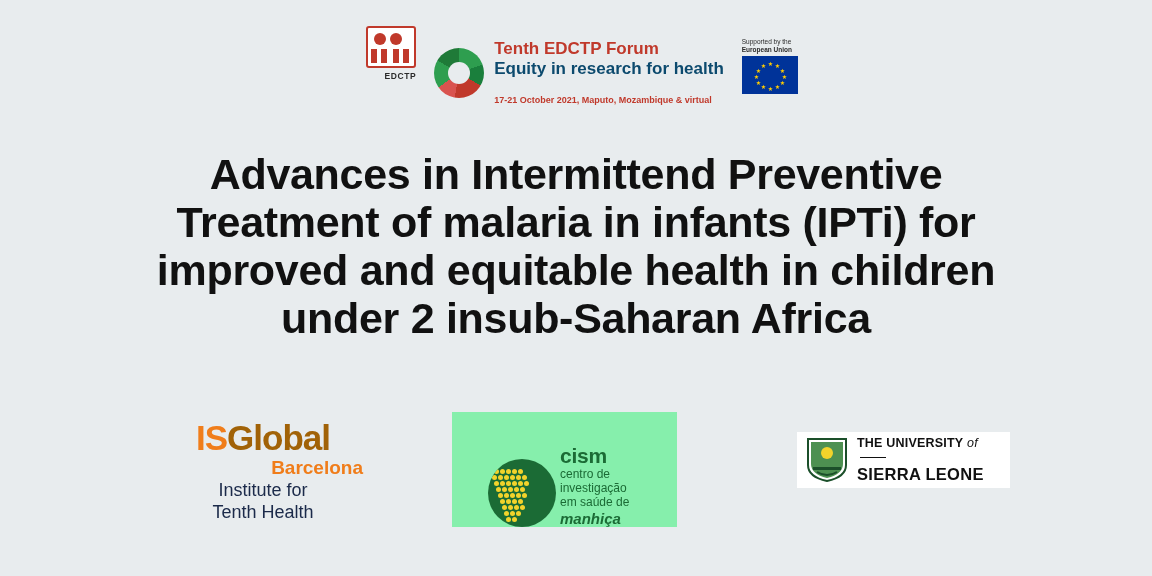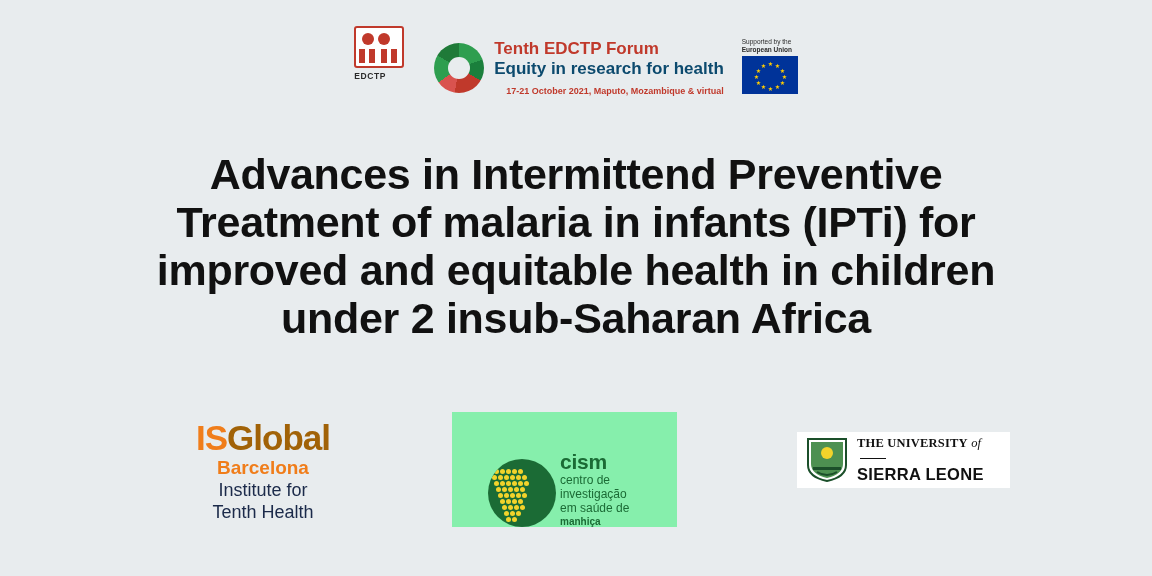--- a/index.html
+++ b/index.html
@@ -26,21 +26,21 @@
     justify-content: center;
     align-items: flex-start;
     gap: 18px;
   }
 
   
   .edctp-emblem {
     width: 62px;
     display: flex;
     flex-direction: column;
-    align-items: flex-start;
+    align-items: flex-end;
     margin-top: 8px;
   }
   .edctp-emblem .mark {
     width: 46px;
     height: 38px;
     border: 2px solid #c0392b;
     border-radius: 3px;
     position: relative;
     background: #ffffff;
     overflow: hidden;
@@ -113,22 +113,21 @@
   .forum-text .line2 {
     font-size: 17px;
     font-weight: bold;
     color: #0c4a6e;
     line-height: 1.15;
   }
   .forum-text .line3 {
     font-size: 9px;
     font-weight: bold;
     color: #c0392b;
-    margin-top: 8px;
-    text-align: right;
+    margin-top: 17px;
   }
 
   
   .eu-block {
     margin-top: 20px;
     display: flex;
     flex-direction: column;
     align-items: center;
   }
   .eu-block .support {
@@ -191,20 +190,21 @@
     letter-spacing: -1px;
   }
   .isglobal .l1 .is { color: #f07d1a; }
   .isglobal .l1 .global { color: #a16207; }
   .isglobal .l2 {
     font-size: 19px;
     font-weight: bold;
     color: #f07d1a;
     margin-top: 3px;
     line-height: 1.1;
+    text-align: right;
   }
   .isglobal .l3 {
     font-size: 18px;
     font-weight: normal;
     color: #1b2a4a;
     line-height: 1.2;
     margin-top: 1px;
   }
 
   
@@ -248,22 +248,23 @@
   }
   .cism-text .big {
     font-size: 21px;
     font-weight: bold;
     letter-spacing: -0.2px;
   }
   .cism-text .small {
     font-size: 12px;
   }
   .cism-text .bold-small {
-    font-size: 10px;
-    font-weight: bold;
+    font-size: 15px;
+    font-weight: bold;
+    font-style: italic;
   }
 
   
   .usl {
     position: absolute;
     left: 797px;
     top: 20px;
     width: 213px;
     height: 56px;
     background: #ffffff;
@@ -279,21 +280,20 @@
     flex: none;
     position: relative;
   }
   .usl-text {
     color: #111111;
     line-height: 1.1;
   }
   .usl-text .t1 {
     font-size: 12.5px;
     letter-spacing: 0.2px;
-    font-family: Liberation Serif, serif;
   }
   .usl-text .t1 b { font-weight: bold; }
   .usl-text .t1 i { font-style: italic; }
   .usl-text .t2 {
     font-size: 16.5px;
     font-weight: bold;
     letter-spacing: 0.3px;
   }
   .rule {
     display: inline-block;

